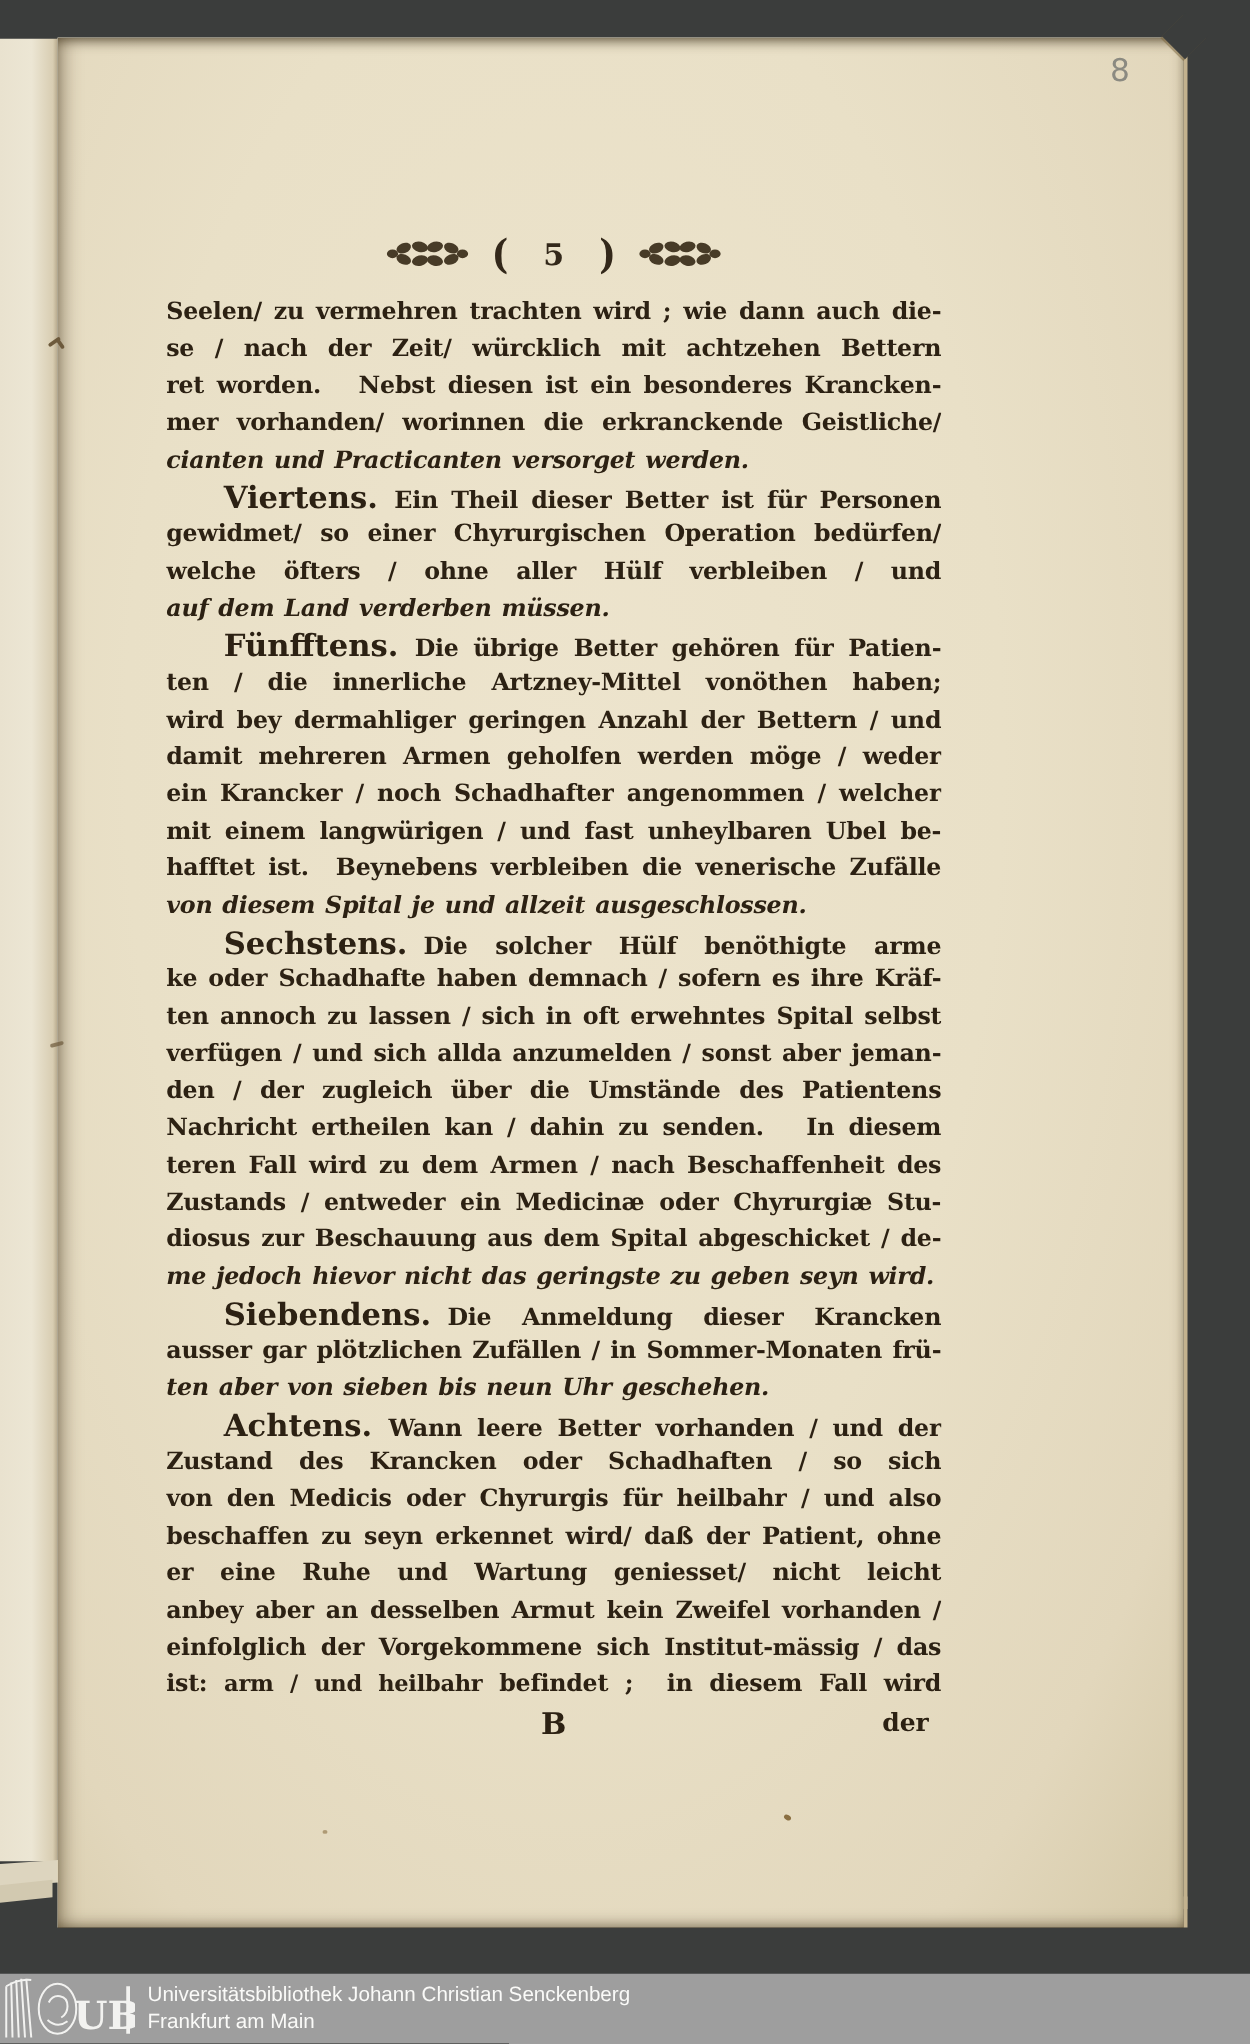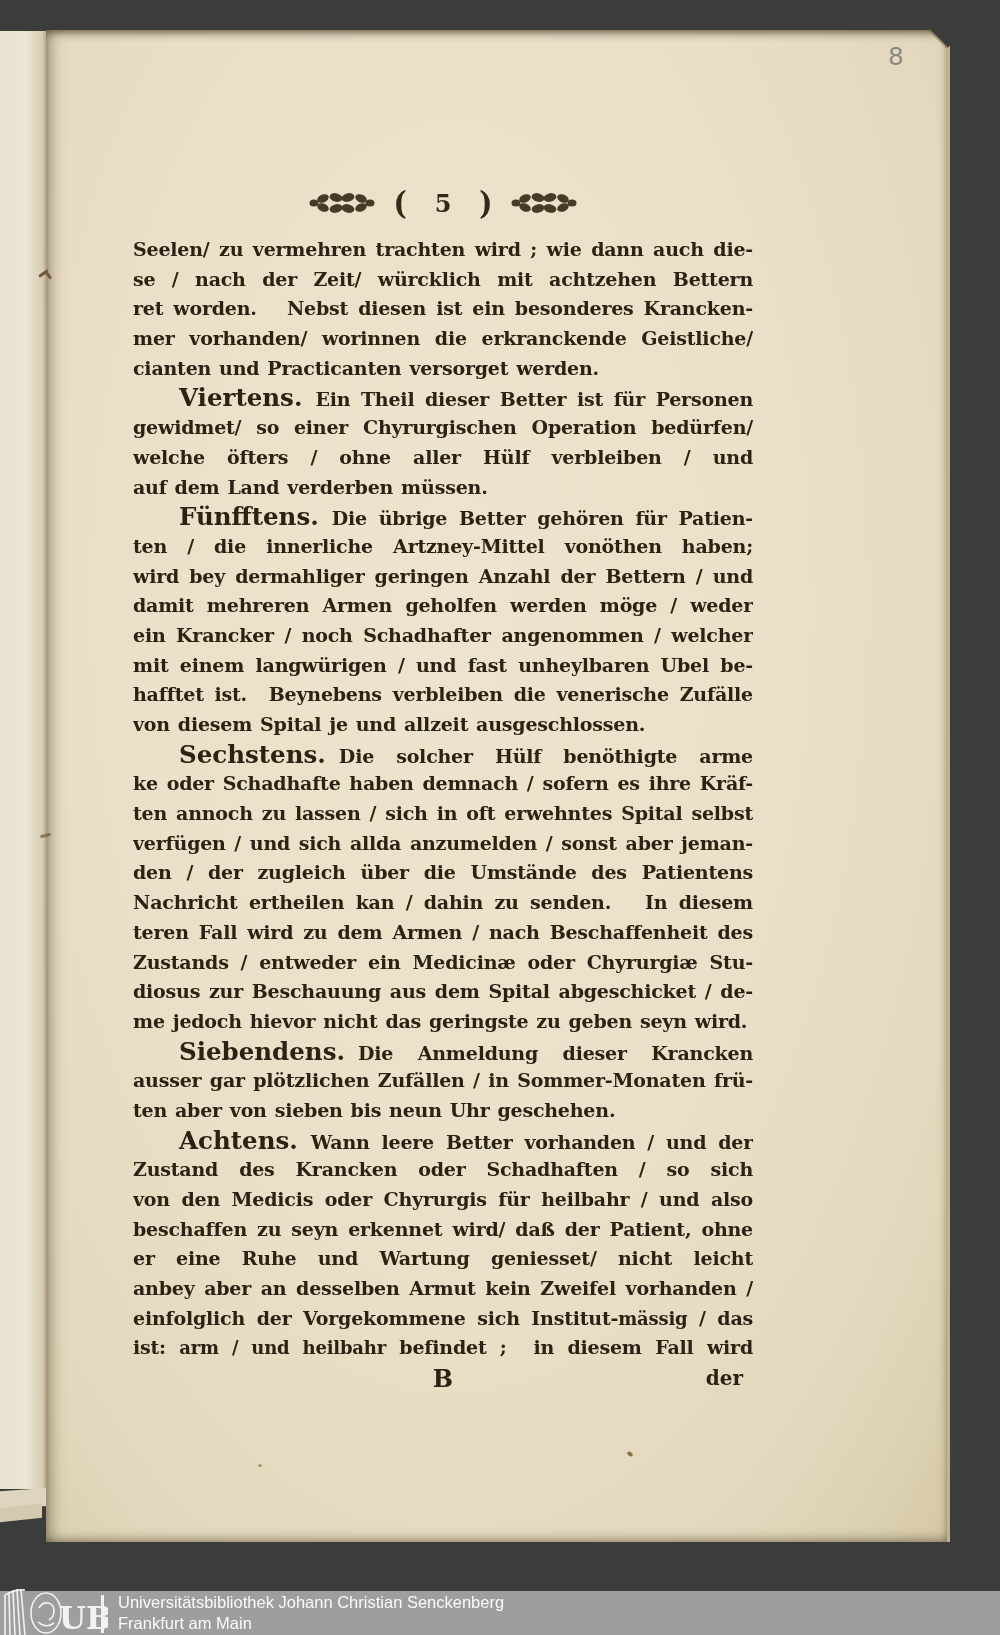--- a/index.html
+++ b/index.html
@@ -56,31 +56,31 @@
     font-weight:bold; font-size:25px; color:#33281a;
   }
   .pagehead .paren { font-size:28px; transform:scaleY(1.15); }
   .pagehead .num { font-size:24px; padding:0 10px; }
   .ornament { opacity:.92; }
   .line {
     height:29.7px; line-height:29.7px; overflow:hidden;
     font-size:19px; font-weight:bold; letter-spacing:-0.2px; word-spacing:1.5px;
     text-align:justify; text-align-last:justify;
   }
-  .line.short { text-align-last:left; }
+  .line.short { text-align-last:left;font-style:italic; }
   .line.indent { text-indent:46px; }
   .line .h  { font-size:24.5px; margin-right:13px; letter-spacing:0; }
   .line .em { font-size:18px; }
   .sigrow { position:relative; height:30px; margin-top:1px;
     font-size:22px; font-weight:bold; }
   .sigrow .sig { position:absolute; left:50%; transform:translateX(-50%); top:0; font-size:24px; }
   .sigrow .catch { position:absolute; right:10px; top:2px; font-size:20px;text-align:right; }
   
   .footer {
-    position:absolute; left:0; bottom:0; width:1000px; height:44px;
+    position:absolute; left:0; bottom:0; width:1000px; height:56px;
     background:#9e9e9e; display:flex; align-items:center;
     font-family:"Liberation Sans","DejaVu Sans",sans-serif;
   }
   .footer .logo { margin-left:2px; flex:0 0 auto; }
   .footer .ftext { margin-left:10px; color:#fafaf8; font-size:16.5px; line-height:21px; }
 </style>
 </head>
 <body>
 
 <div class="stage">

